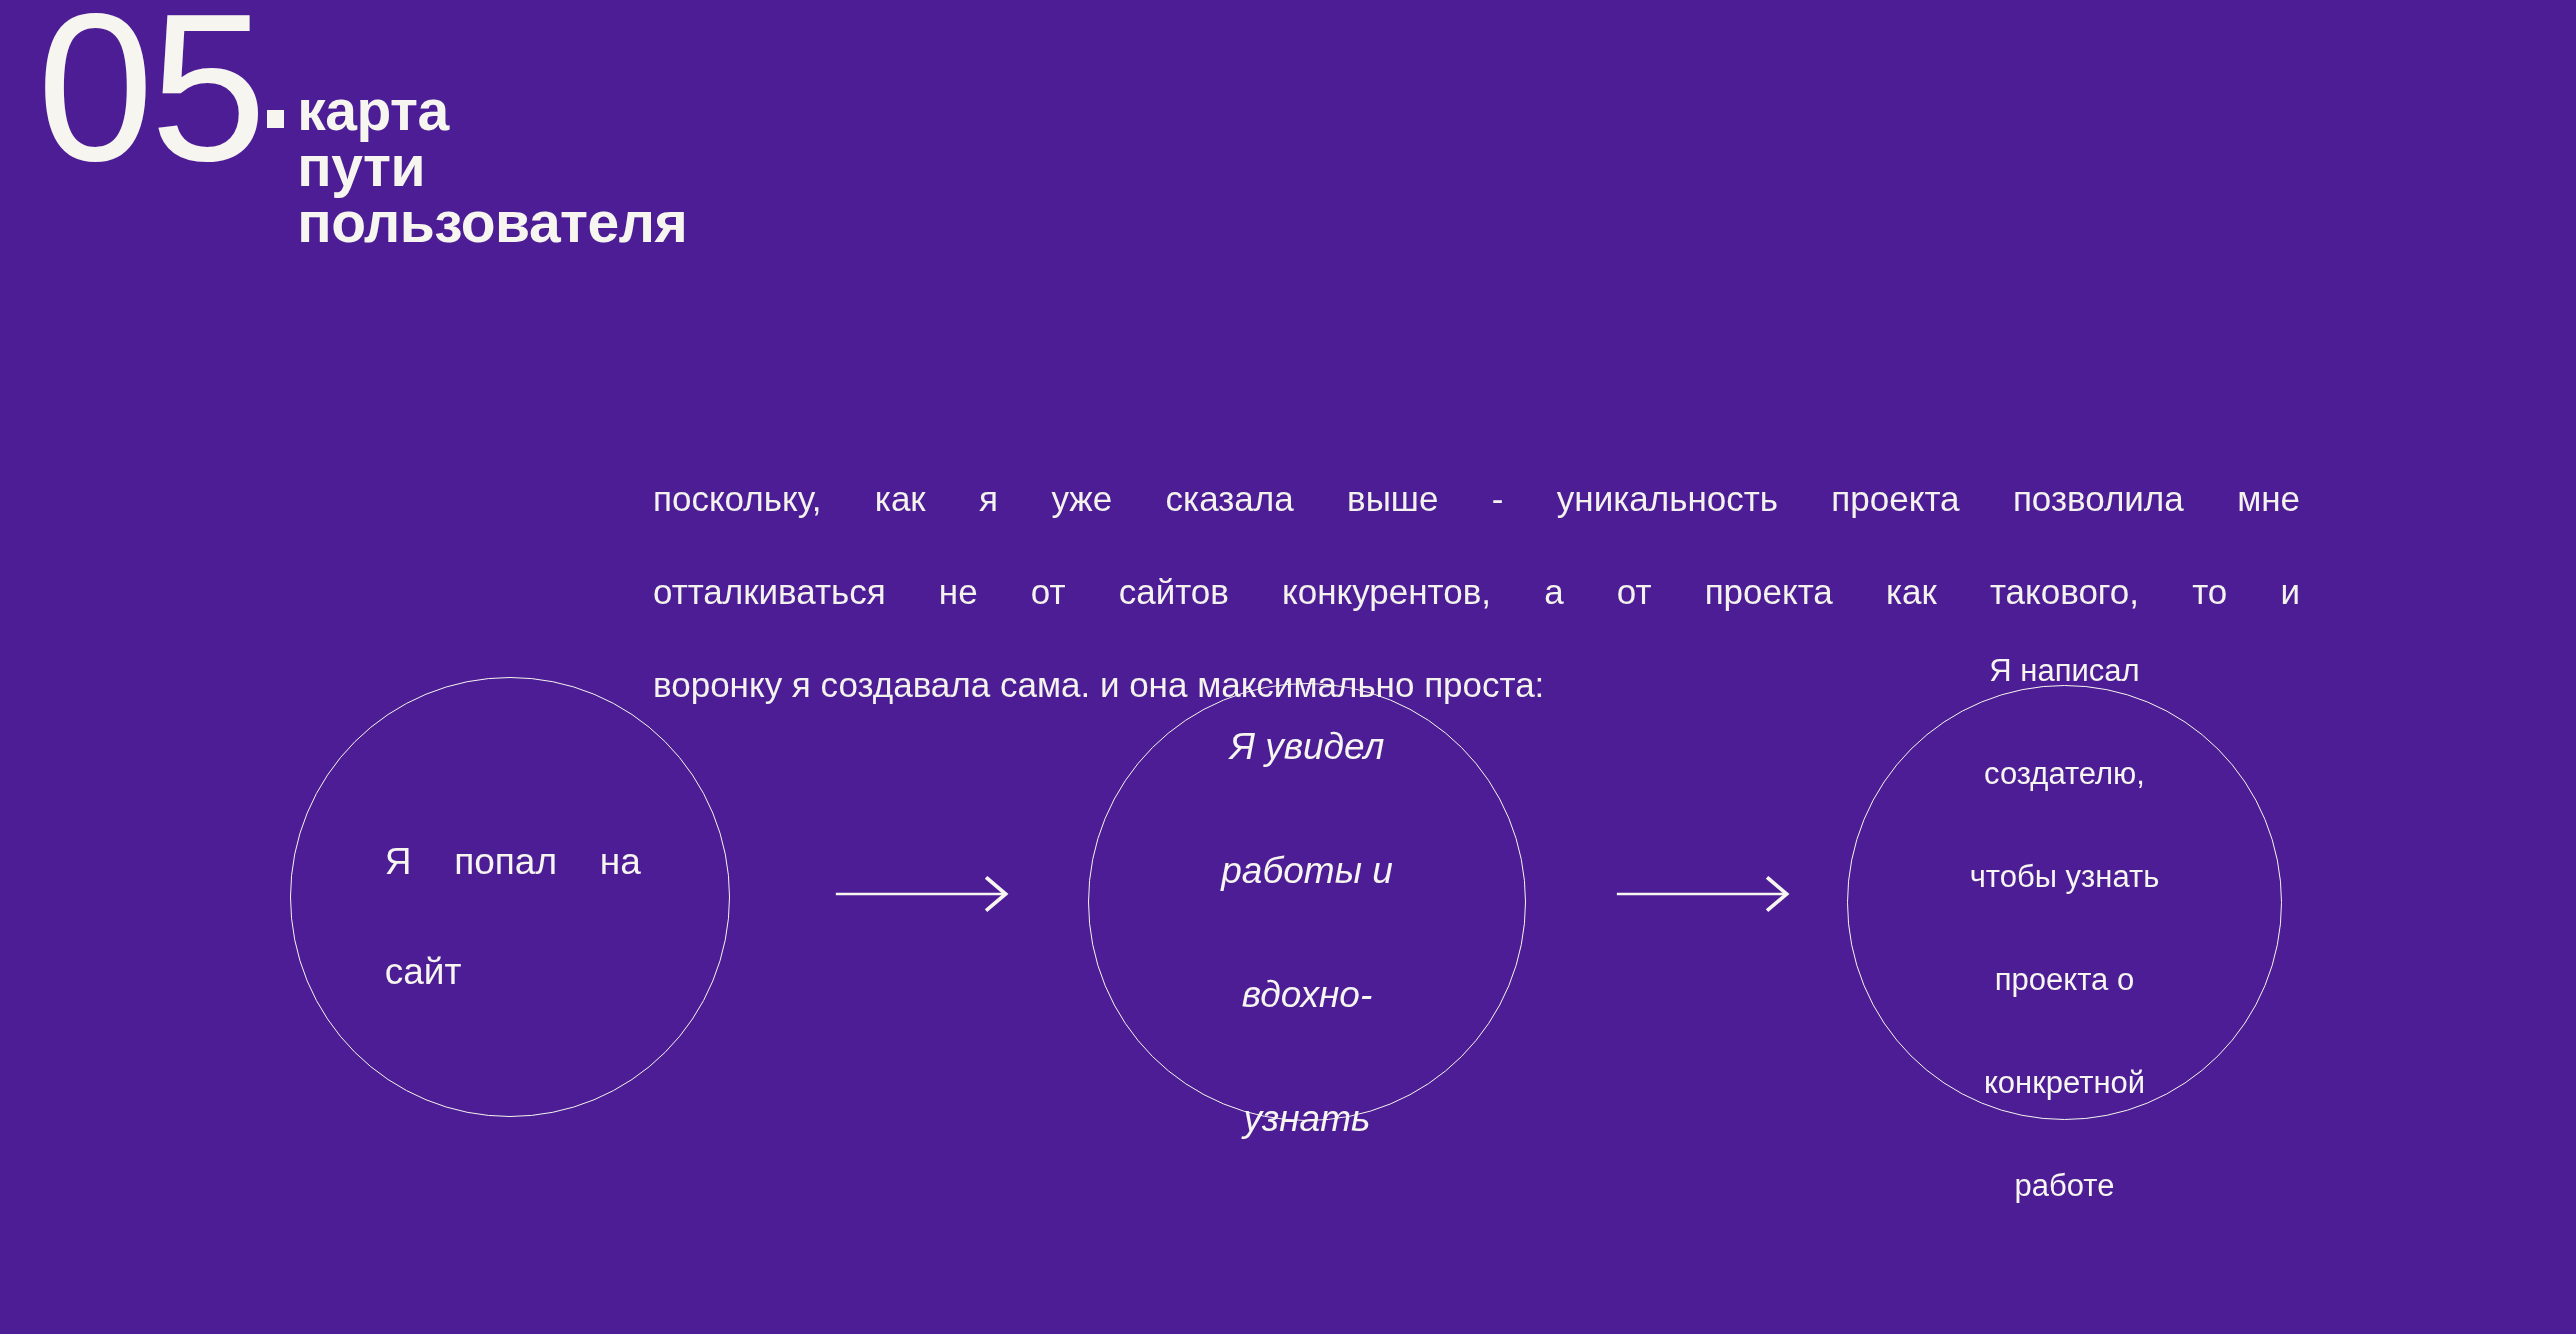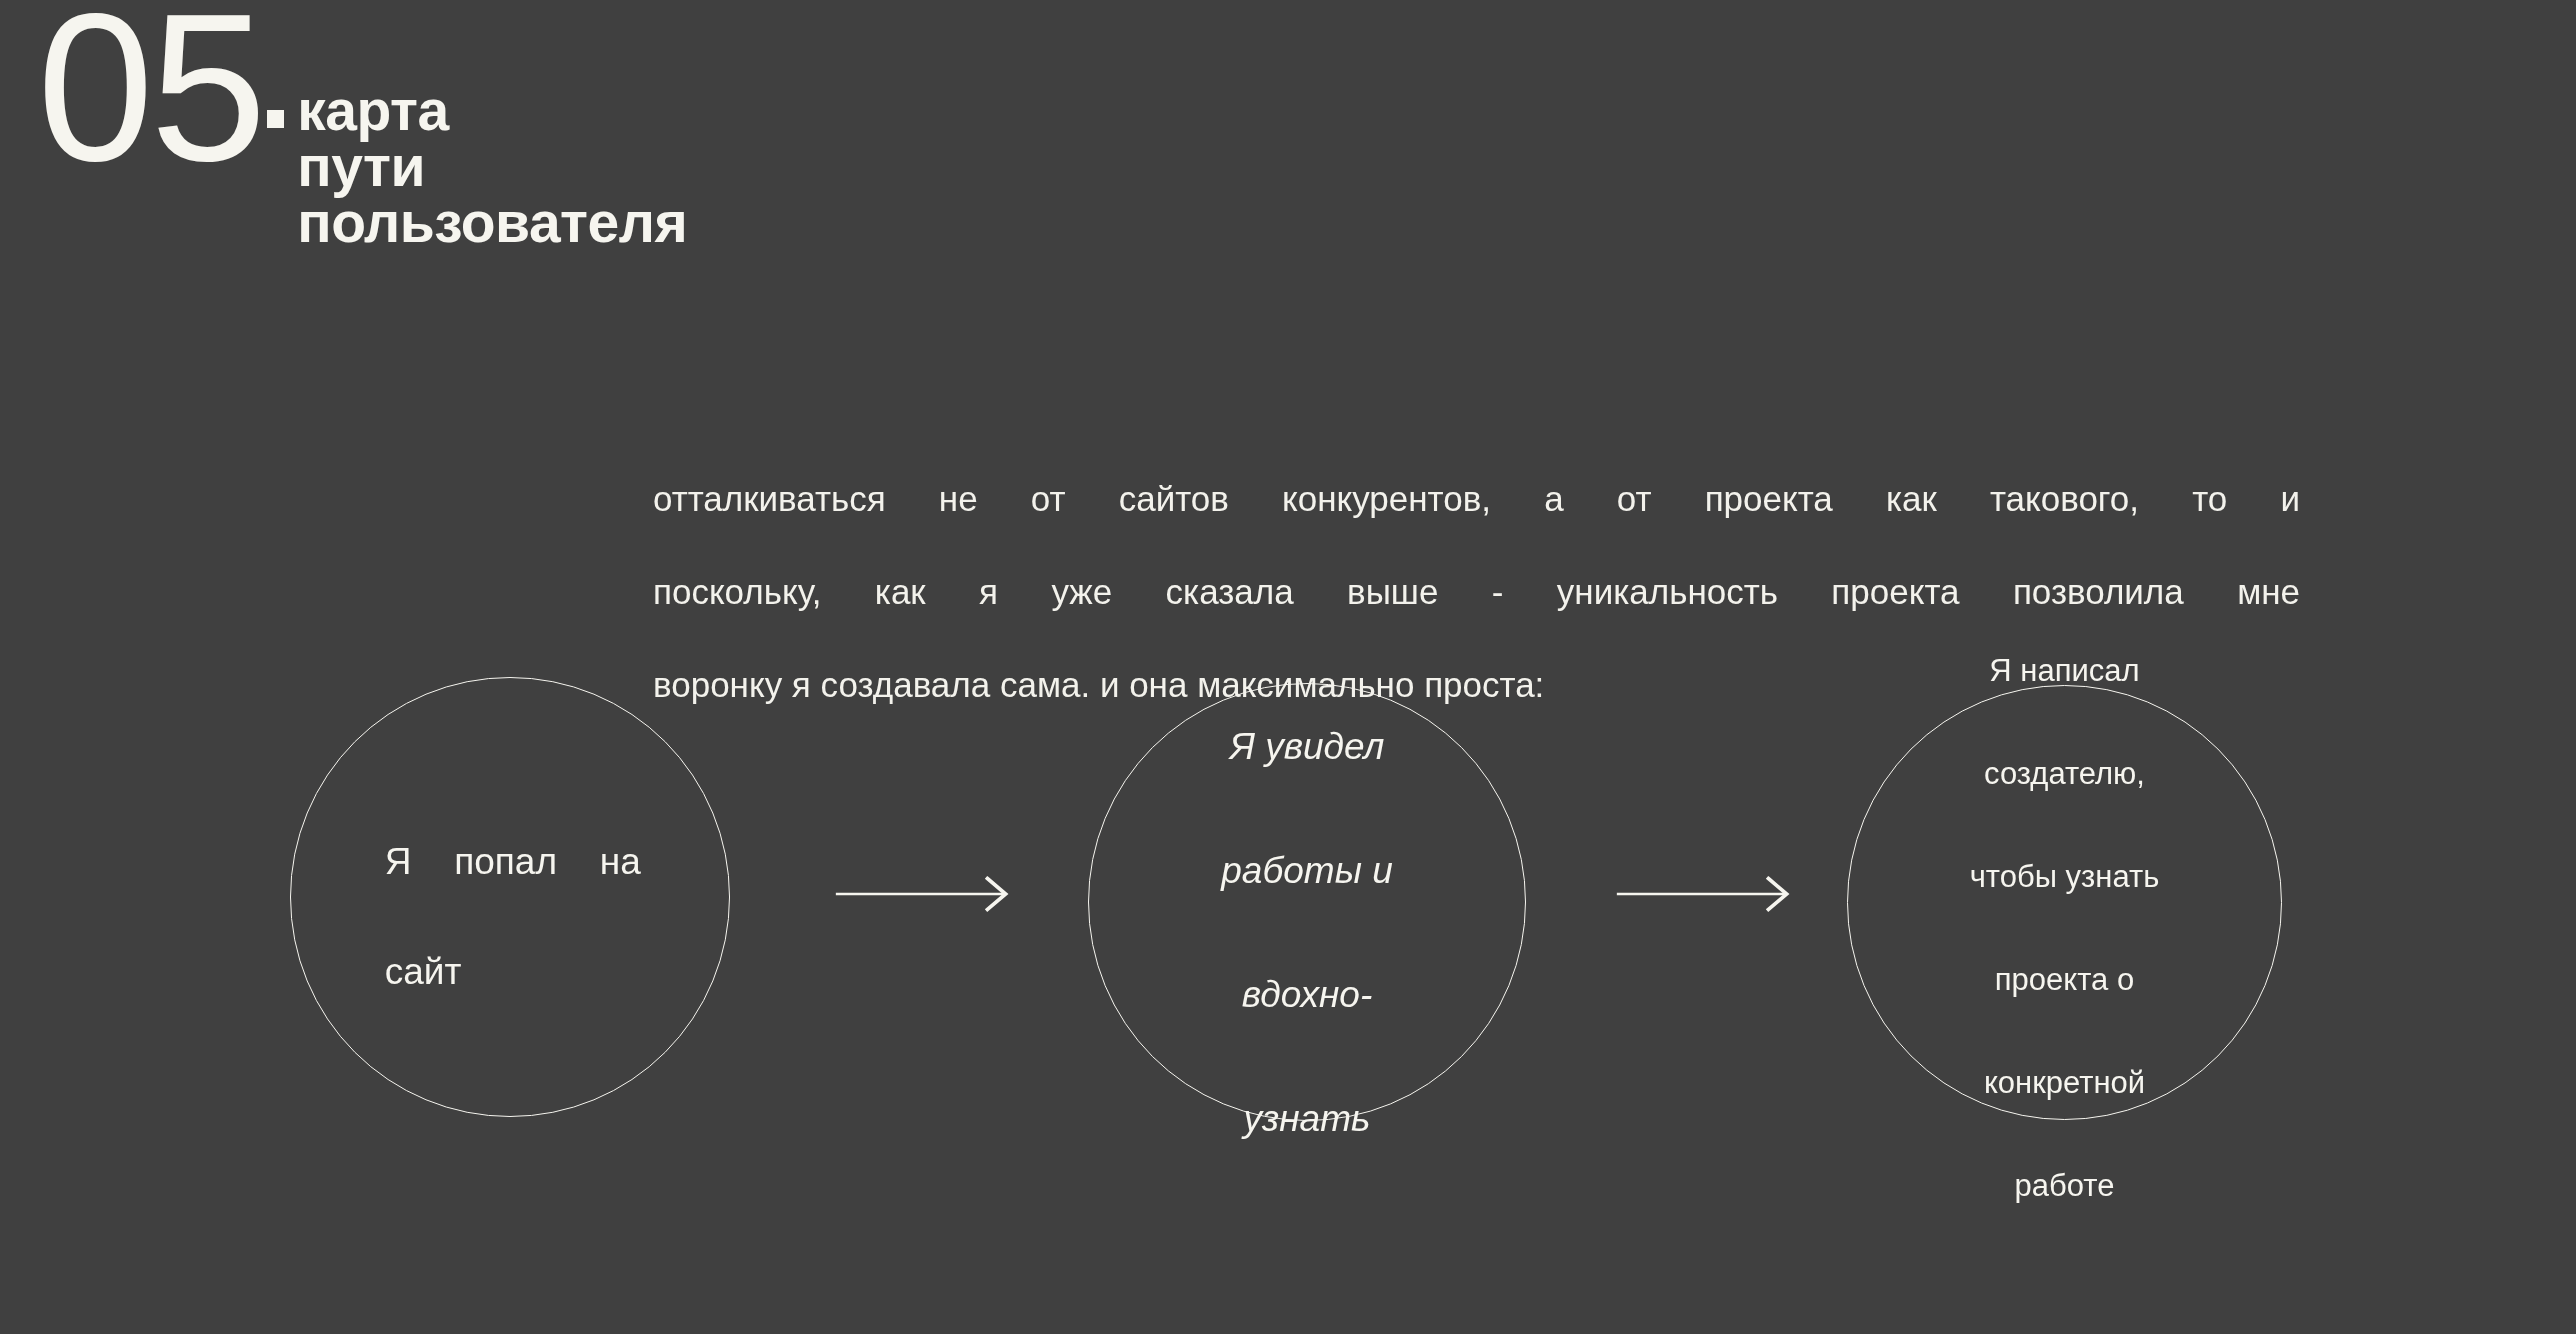--- a/index.html
+++ b/index.html
@@ -16,21 +16,21 @@
     font-family: "Liberation Sans", "DejaVu Sans", sans-serif;
     color: #f6f5ef;
     position: relative;
   }
 
   .slide {
     position: absolute;
     inset: 0;
     width: 2576px;
     height: 1334px;
-    background: #404040;
+    background: #4c1d95;
   }
 
   
   .header {
     position: absolute;
     left: 37px;
     top: -13px;
     display: flex;
     align-items: flex-start;
   }
@@ -186,22 +186,22 @@
 
   <div class="header">
     <span class="section-number">05</span>
     <span class="section-dot"></span>
     <h1 class="header-title">карта
 пути
 пользователя</h1>
   </div>
 
   <div class="intro-paragraph">
+    <span class="intro-line-just">поскольку, как я уже сказала выше - уникальность проекта позволила мне</span>
     <span class="intro-line-just">отталкиваться не от сайтов конкурентов, а от проекта как такового, то и</span>
-    <span class="intro-line-just">поскольку, как я уже сказала выше - уникальность проекта позволила мне</span>
     <span class="intro-line-last">воронку я создавала сама. и она максимально проста:</span>
   </div>
 
   <div class="funnel">
 
     <div class="node node-1">
       <div class="node-label">
         <span class="jline">Я попал на</span>
         <span class="lline">сайт</span>
       </div>

